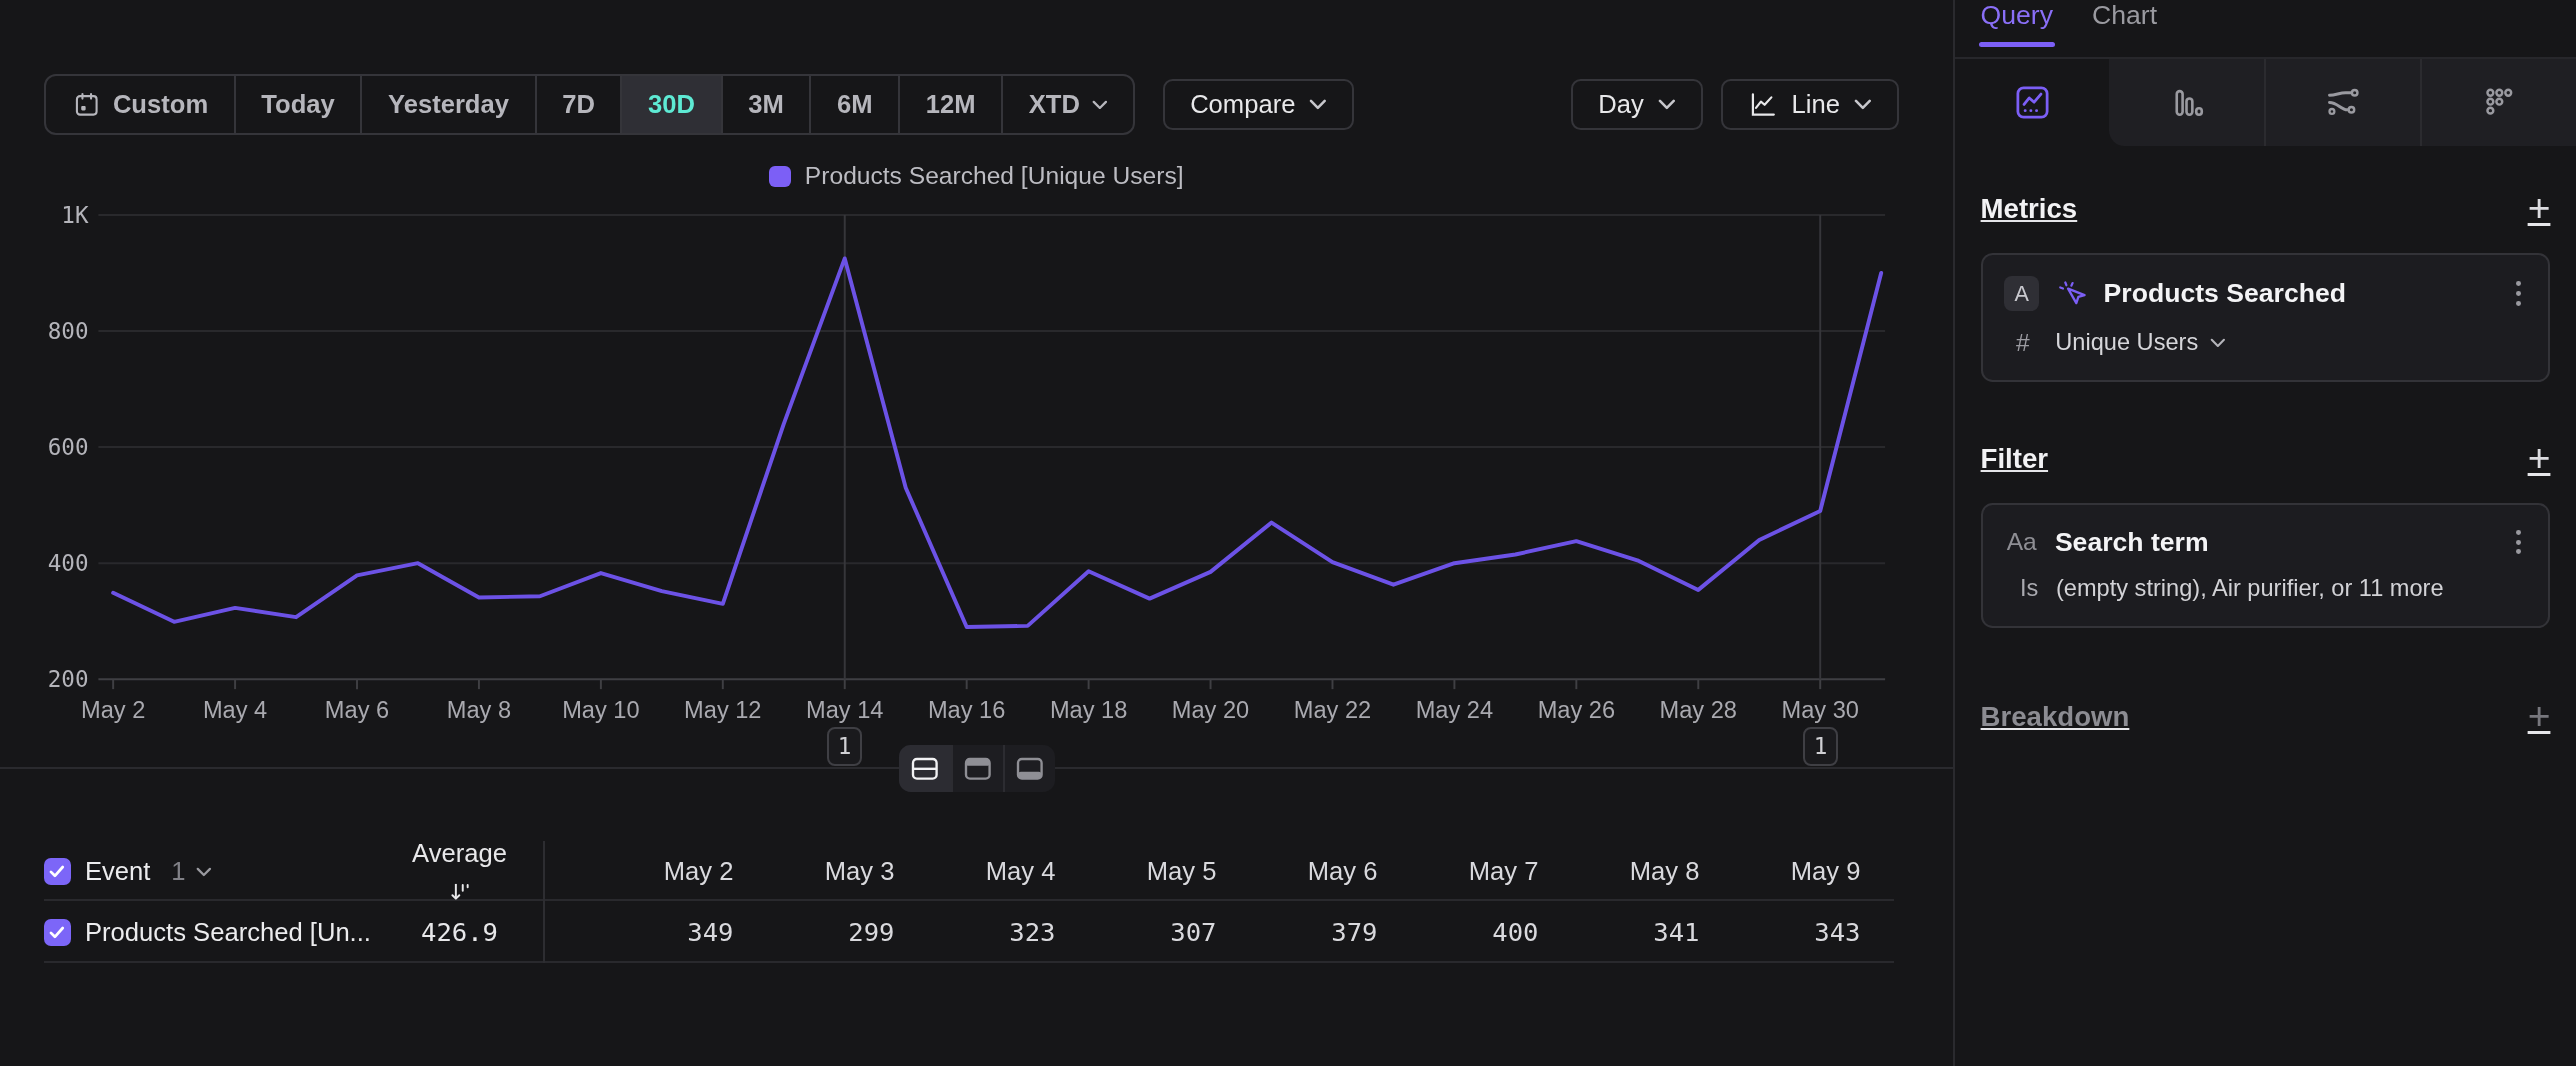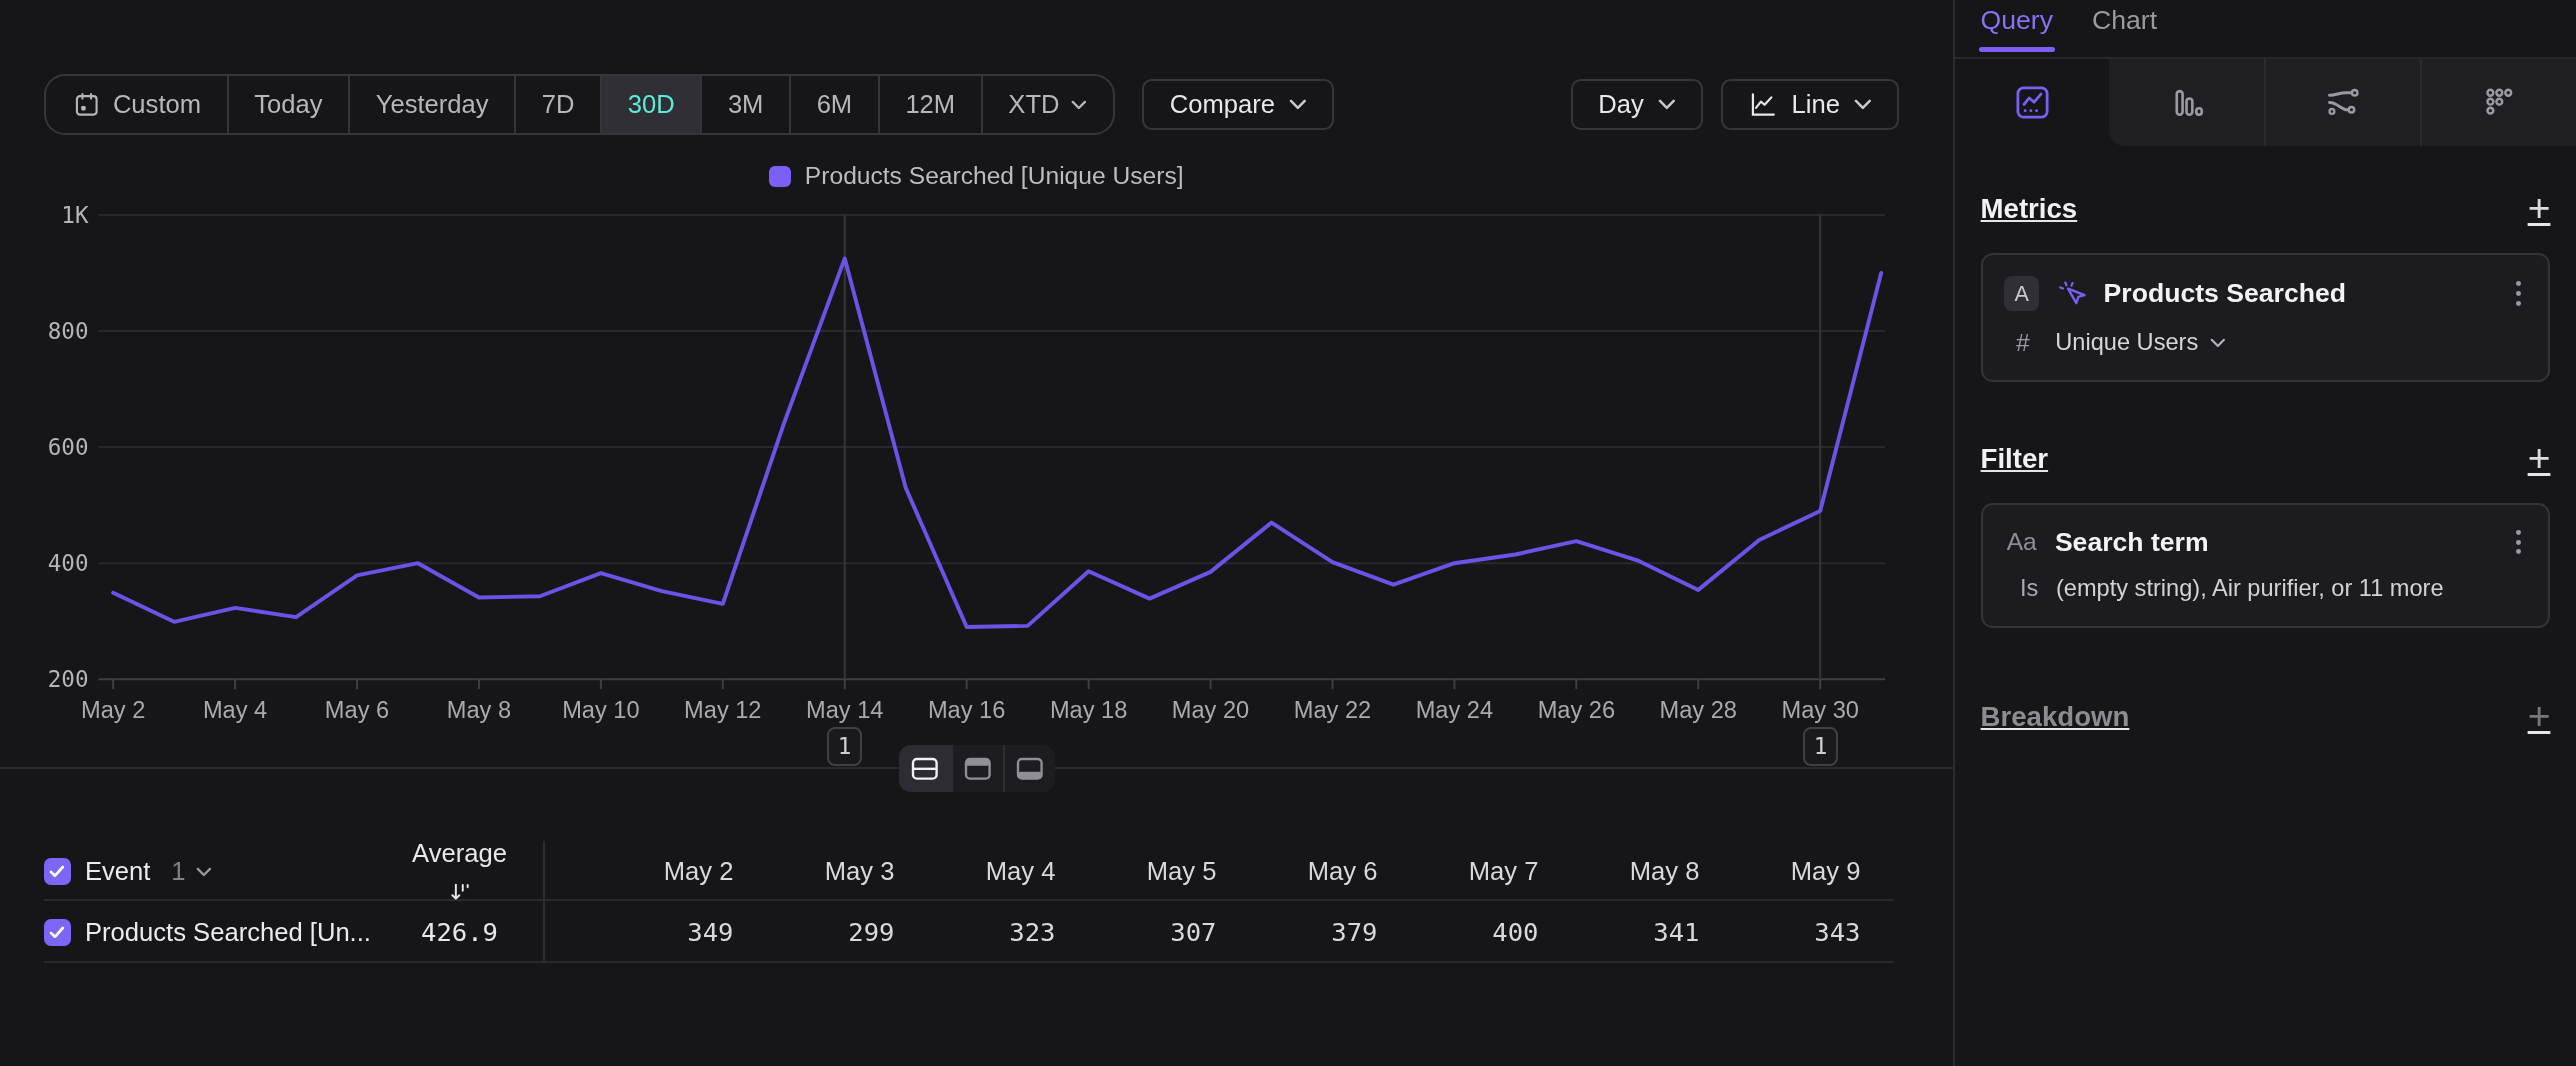--- a/index.html
+++ b/index.html
@@ -12,21 +12,21 @@
   }
   .mono { font-family:"DejaVu Sans Mono", monospace; }
 
   
   .main { width:1953px; height:1067px; position:relative; }
 
   
   .toolbar { display:flex; align-items:center; margin:74px 54px 0 44px; height:61px; }
   .daterange {
     display:flex; align-items:stretch; height:61px;
-    border:2px solid #35353a; border-radius:21px; overflow:hidden;
+    border:2px solid #35353a; border-radius:12px; overflow:hidden;font-weight:bold;
   }
   .seg {
     display:flex; align-items:center; gap:11.8px; padding:0 25.6px;
     font-size:25.6px; color:#b6b6bc; cursor:default; white-space:nowrap;
   }
   .seg + .seg { border-left:2px solid #35353a; }
   .seg.active { background:#2f2f35; color:#5eead4;justify-content:center; }
   .btn {
     display:flex; align-items:center; gap:13.8px; height:51px; padding:0 25.6px;
     border:2px solid #35353a; border-radius:9.8px; font-size:25.6px; color:#e8e8ea;
@@ -74,21 +74,21 @@
   .dates-border { border-left:2px solid #2d2d31; height:62px; grid-column:4; }
   .thead .c-date { color:#d9d9dd; }
   .event-count { color:#808086; margin-left:9.8px; }
   .checkbox {
     width:26.6px; height:26.6px; border-radius:6.9px; background:var(--checkbox,#7C66F8);
     display:flex; align-items:center; justify-content:center; flex:none;
   }
 
   
   .sidebar { width:623px; height:1067px; border-left:2px solid #2a2a2e; background:#161618; }
-  .side-tabs { display:flex; align-items:center; height:59px; border-bottom:2px solid #27272b; padding:0 0 0 25.6px; gap:39px; }
+  .side-tabs { display:flex; align-items:flex-start; height:59px; border-bottom:2px solid #27272b; padding:0 0 0 25.6px; gap:39px; }
   .side-tab { font-size:26.6px; color:#9a9aa0; padding-bottom:15.7px; position:relative; }
   .side-tab.active { color:#8a6ff7; }
   .side-tab.active::after { content:""; position:absolute; left:-2px; right:-2px; bottom:0; height:4.9px; border-radius:3px; background:#7C5FF6; }
   .icon-tabs { display:flex; height:87px; }
   .icon-tab { flex:1; display:flex; align-items:center; justify-content:center; background:#1f1f23; }
   .icon-tab + .icon-tab { border-left:2px solid #2b2b2f; }
   .icon-tab.active { background:transparent; border-left:none; }
   .icon-tab.active + .icon-tab { border-left:none; border-bottom-left-radius:15.7px; }
 
   .side-body { padding:0 25.6px; }

